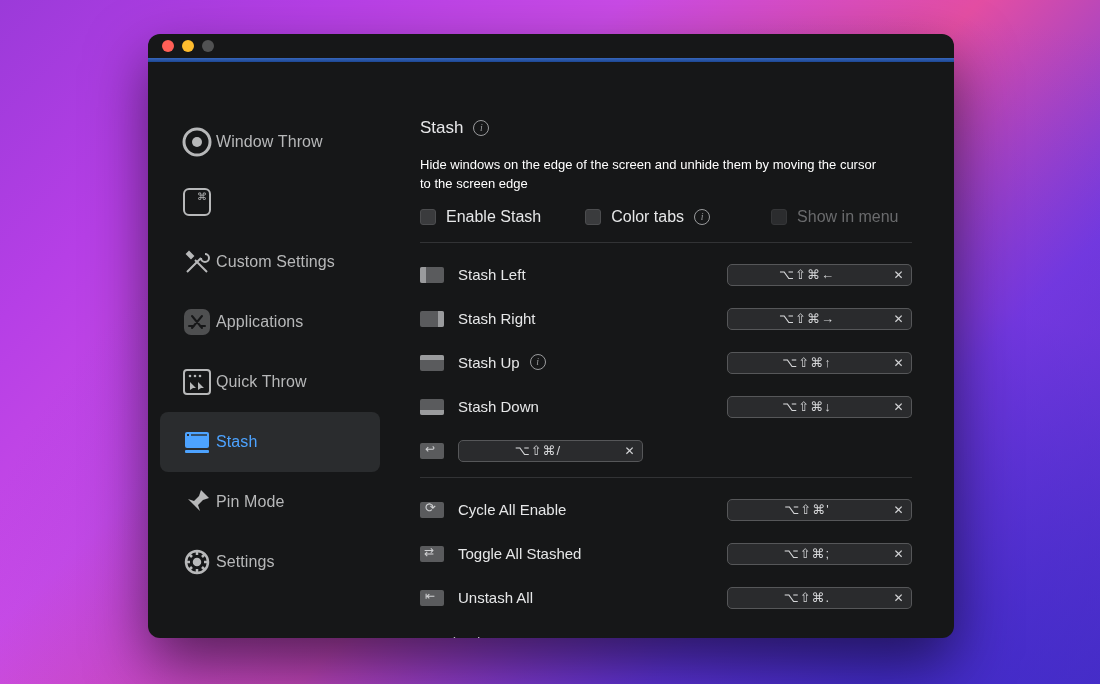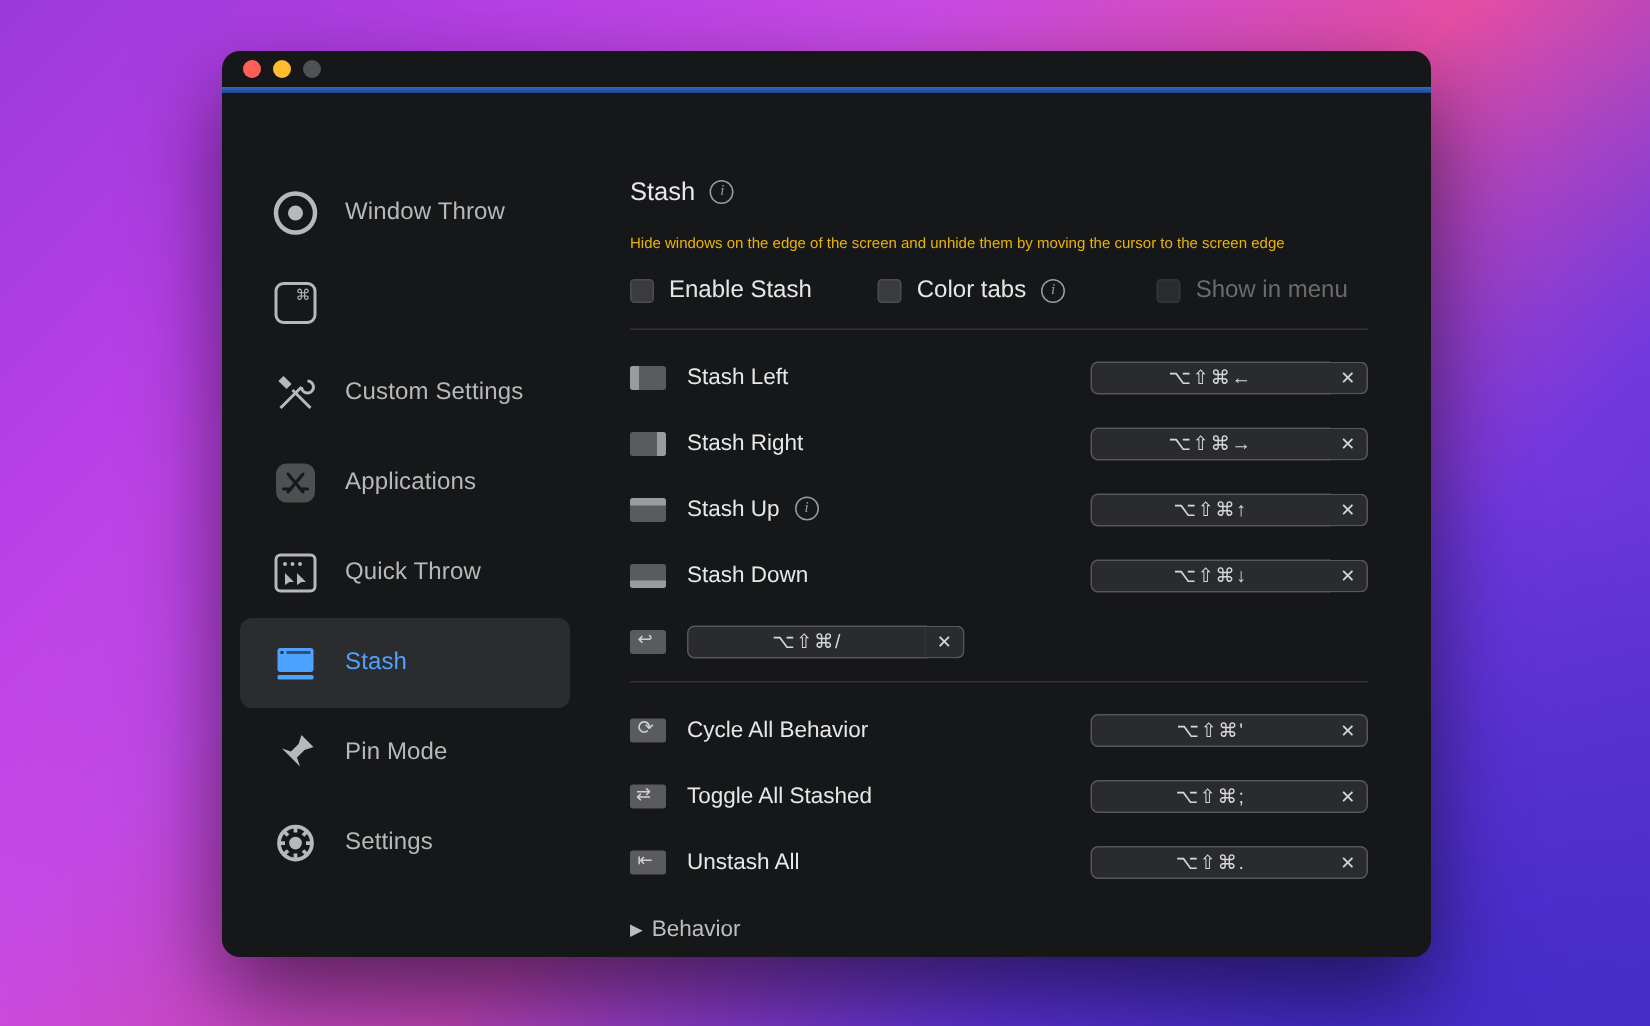--- a/index.html
+++ b/index.html
@@ -53,21 +53,20 @@
   
   .sidebar {
     width: 244px;
     padding: 50px 0 0 0;
     display:flex;
     flex-direction:column;
   }
   .side-item {
     display:flex;
     align-items:center;
-    gap: 14px;
     padding: 0 18px 0 18px;
     margin: 0 12px;
     height: 60px;
     border-radius: 8px;
     color:#b7b8b9;
     cursor:pointer;
   }
   .side-item .iconbox {
     width:38px; height:38px;
     display:flex;align-items:center;justify-content:center;
@@ -88,21 +87,21 @@
     overflow:hidden;
   }
   .heading { display:flex; align-items:center; gap:10px; margin-bottom:8px;}
   .heading h2 { font-size:17px; font-weight:500; color:#e8e8ea;}
   .info-icon {
     width:16px;height:16px;border:1.3px solid #9a9b9d;border-radius:50%;
     display:inline-flex;align-items:center;justify-content:center;
     font-size:10px;color:#9a9b9d;line-height:1;
     font-family: Georgia, serif; font-style: italic;
   }
-  .desc { font-size:10px; line-height:1.45; color:#eab308; margin-bottom:14px; max-width:460px;margin-top:18px;}
+  .desc { font-size:13px; line-height:1.45; color:#ffffff; margin-bottom:14px; max-width:460px;margin-top:18px;}
   .check-row { display:flex; align-items:center; gap:44px; margin-bottom:16px;}
   .check-group { display:flex; align-items:center; gap:10px; color:#e6e7e8;}
   .check-group.disabled { color:#6a6b6d;padding-left:17px; }
   .checkbox {
     width:16px;height:16px;border-radius:3px;
     background:#3a3b3d; border:1px solid #4c4d4f;
   }
   .check-group.disabled .checkbox { background:#2b2c2e; border-color:#353638;}
   .hr { height:1px; background:#323335; margin: 4px 0 10px; }
 
@@ -324,21 +323,21 @@
               <div class="shortcut-field">⌥⇧⌘/</div>
               <div class="clear-btn">✕</div>
             </div>
           </div>
         </div>
       <div class="hr"></div>
       <div id="group-b">
           <div class="shortcut-row">
             <div class="row-icon cycle"></div>
             <div class="row-label">
-              <span>Cycle All Behavior</span>
+              <span>Cycle All Enable</span>
             </div>
             <div class="shortcut-wrap">
               <div class="shortcut-field">⌥⇧⌘'</div>
               <div class="clear-btn">✕</div>
             </div>
           </div>
           <div class="shortcut-row">
             <div class="row-icon toggle"></div>
             <div class="row-label">
               <span>Toggle All Stashed</span>

